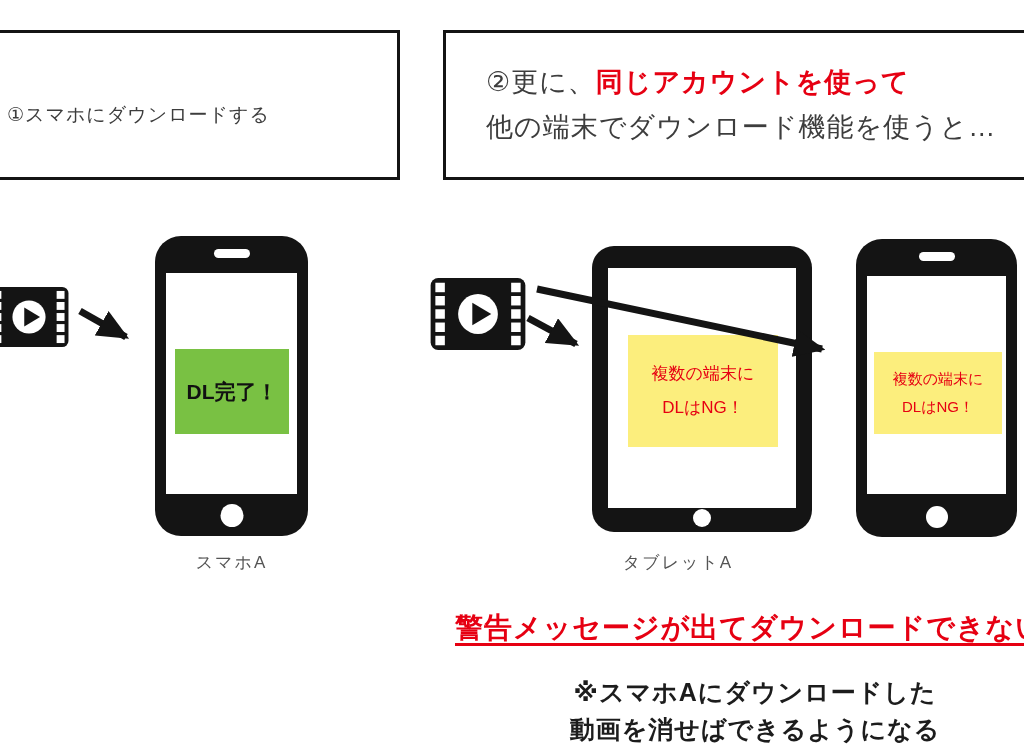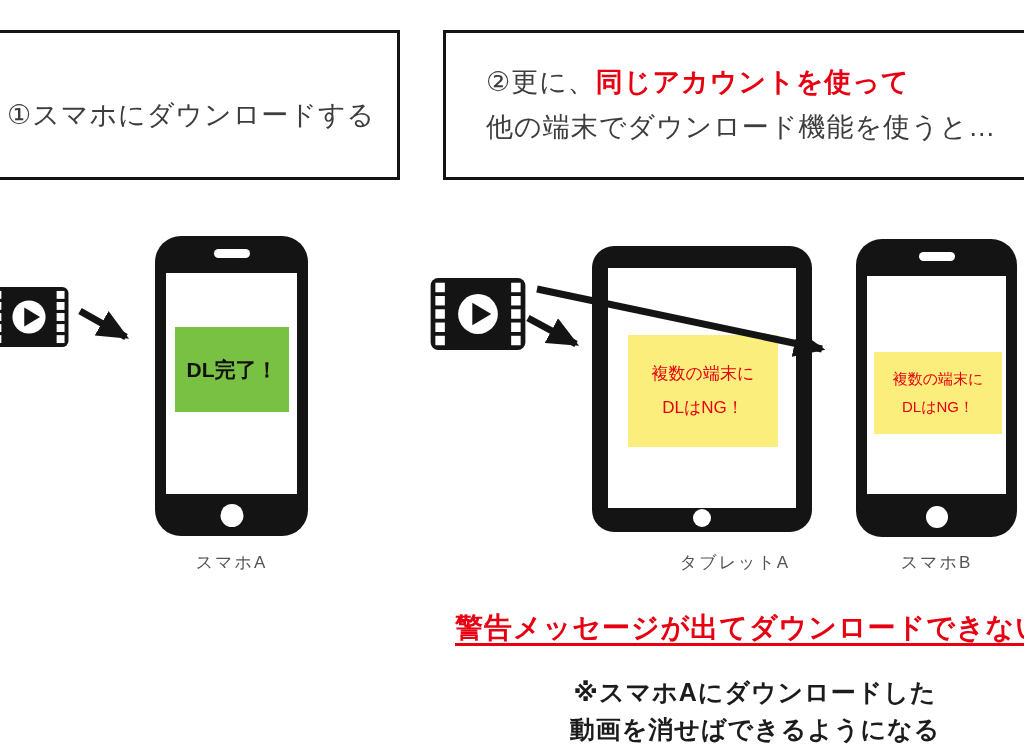--- a/index.html
+++ b/index.html
@@ -18,21 +18,21 @@
   }
   .canvas{position:relative;width:1024px;height:747px;overflow:hidden;background:#fff;}
 
   
   .step-box{
     position:absolute;border:3px solid var(--ink-black);
     display:flex;flex-direction:column;justify-content:center;
     background:#fff;
   }
   .step1{left:-34px;top:30px;width:434px;height:150px;padding-left:38px;}
-  .step1 .t{font-size:27px;color:var(--text-gray);letter-spacing:1px;margin-top:20px;}
+  .step1 .t{font-size:19px;color:var(--text-gray);letter-spacing:1px;margin-top:20px;}
   .step2{left:443px;top:30px;width:610px;height:150px;padding-left:40px;line-height:45px;}
   .step2 .line{font-size:27px;color:var(--text-gray);letter-spacing:1px;white-space:nowrap;}
   .step2 .hl{color:var(--alert-red);font-weight:bold;}
 
   
   .device{position:absolute;background:var(--ink-black);z-index:1;}
   .device .screen{position:absolute;background:#fff;}
   .device .speaker{position:absolute;top:13px;left:50%;transform:translateX(-50%);
     width:36px;height:9px;border-radius:5px;background:#fff;}
   .device .home{position:absolute;left:50%;transform:translateX(-50%);
@@ -45,30 +45,30 @@
   .tablet-a{left:592px;top:246px;width:220px;height:286px;border-radius:22px;}
   .tablet-a .screen{left:16px;right:16px;top:22px;bottom:24px;}
   .tablet-a .home{bottom:5px;width:18px;height:18px;}
 
   .phone-b{left:856px;top:239px;width:161px;height:298px;border-radius:26px;}
   .phone-b .screen{left:11px;right:11px;top:37px;bottom:43px;}
   .phone-b .home{bottom:9px;width:22px;height:22px;}
 
   .msg-box{position:absolute;display:flex;flex-direction:column;
     align-items:center;justify-content:center;text-align:center;}
-  .ok-box{left:9px;top:54px;width:114px;height:85px;background:var(--success-green);
+  .ok-box{left:9px;top:76px;width:114px;height:85px;background:var(--success-green);
     font-weight:bold;font-size:21px;color:#111;}
   .ng-box{background:var(--warning-yellow);color:var(--alert-red);font-weight:normal;}
   .ng-tablet{left:20px;top:67px;width:150px;height:112px;font-size:17px;line-height:34px;}
   .ng-phone{left:7px;top:76px;width:128px;height:82px;font-size:15px;line-height:28px;}
 
   .device-label{position:absolute;text-align:center;font-size:17px;
     color:var(--label-gray);letter-spacing:2px;}
   .label-a{left:155px;top:551px;width:153px;}
-  .label-t{left:625px;top:551px;width:220px;}
+  .label-t{left:568px;top:551px;width:220px;}
   .label-b{left:856px;top:551px;width:161px;}
 
   
   .film{position:absolute;z-index:2;}
   .film-left{left:-18px;top:287px;width:94px;height:60px;}
   .film-right{left:430px;top:278px;width:96px;height:72px;}
 
   
   .arrows{position:absolute;left:0;top:0;z-index:5;pointer-events:none;}
 
@@ -155,21 +155,20 @@
   <div class="device phone-b">
     <div class="speaker"></div>
     <div class="screen">
       <div class="msg-box ng-box ng-phone">
         <span>複数の端末に</span>
         <span>DLはNG！</span>
       </div>
     </div>
     <div class="home"></div>
   </div>
-  <div class="device-label label-b">スマホB</div>
 
   <svg class="arrows" width="1024" height="747" viewBox="0 0 1024 747">
     <defs>
       <marker id="ah" markerWidth="4.5" markerHeight="4" refX="4" refY="2" orient="auto">
         <path d="M0,0 L4.5,2 L0,4 z" fill="#141414"></path>
       </marker>
     </defs>
     <line x1="80" y1="311" x2="126" y2="337" stroke="#141414" stroke-width="7" marker-end="url(#ah)"></line>
     <line x1="528" y1="318" x2="576" y2="344" stroke="#141414" stroke-width="7" marker-end="url(#ah)"></line>
     <line x1="537" y1="289" x2="822" y2="349" stroke="#141414" stroke-width="7" marker-end="url(#ah)"></line>

